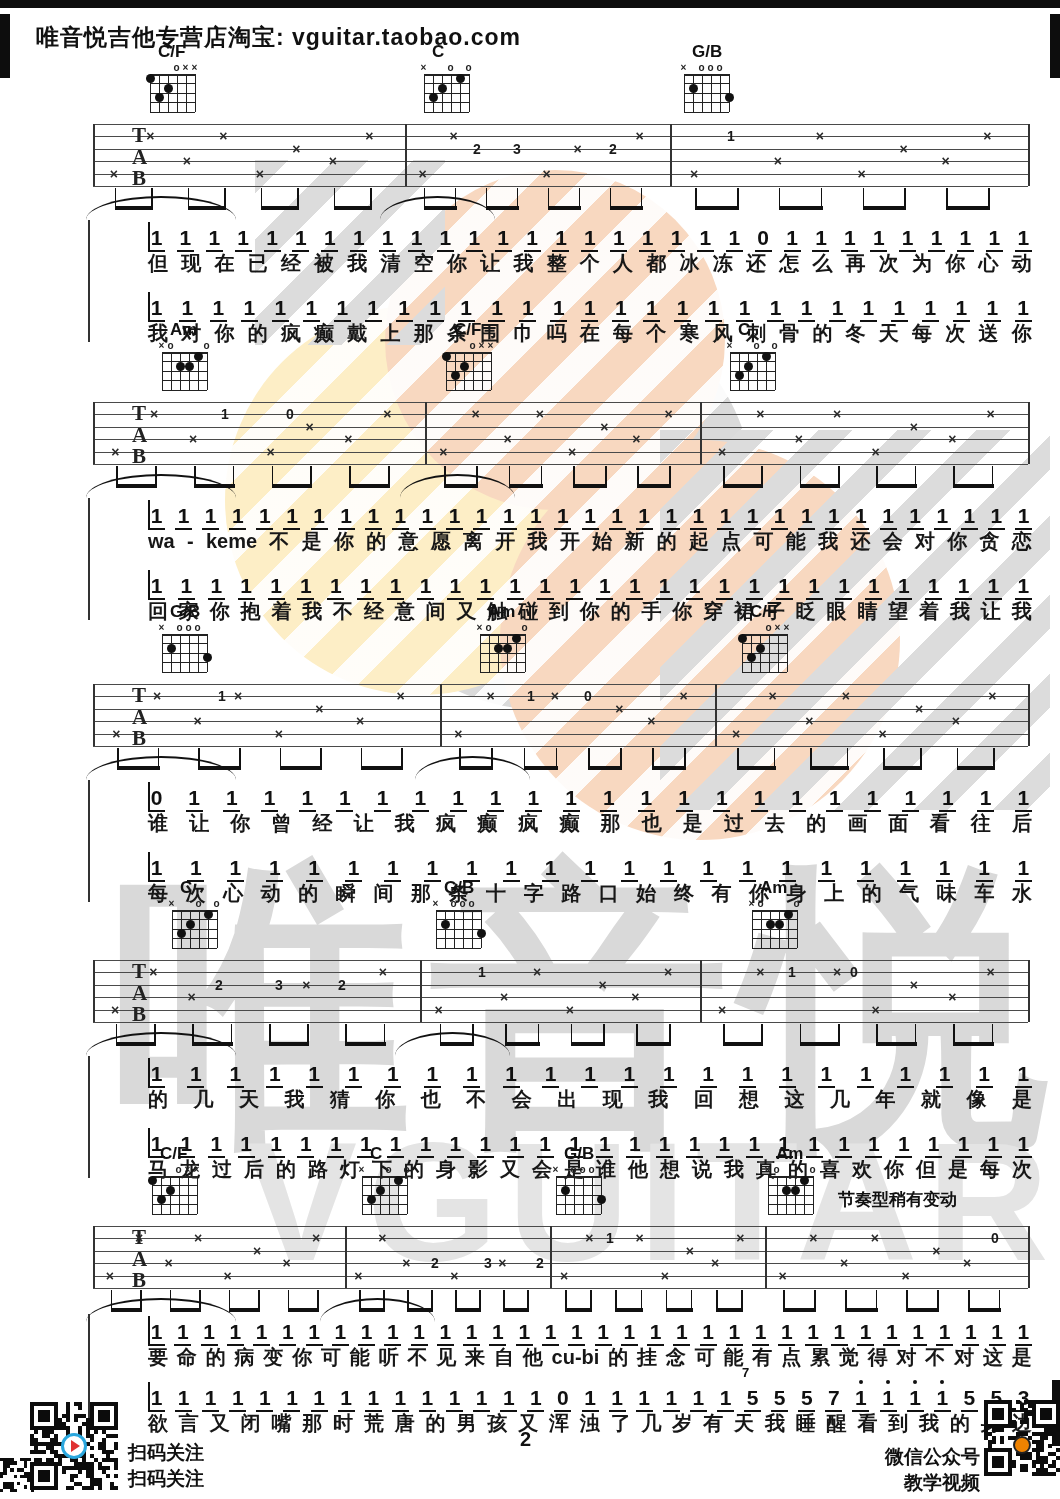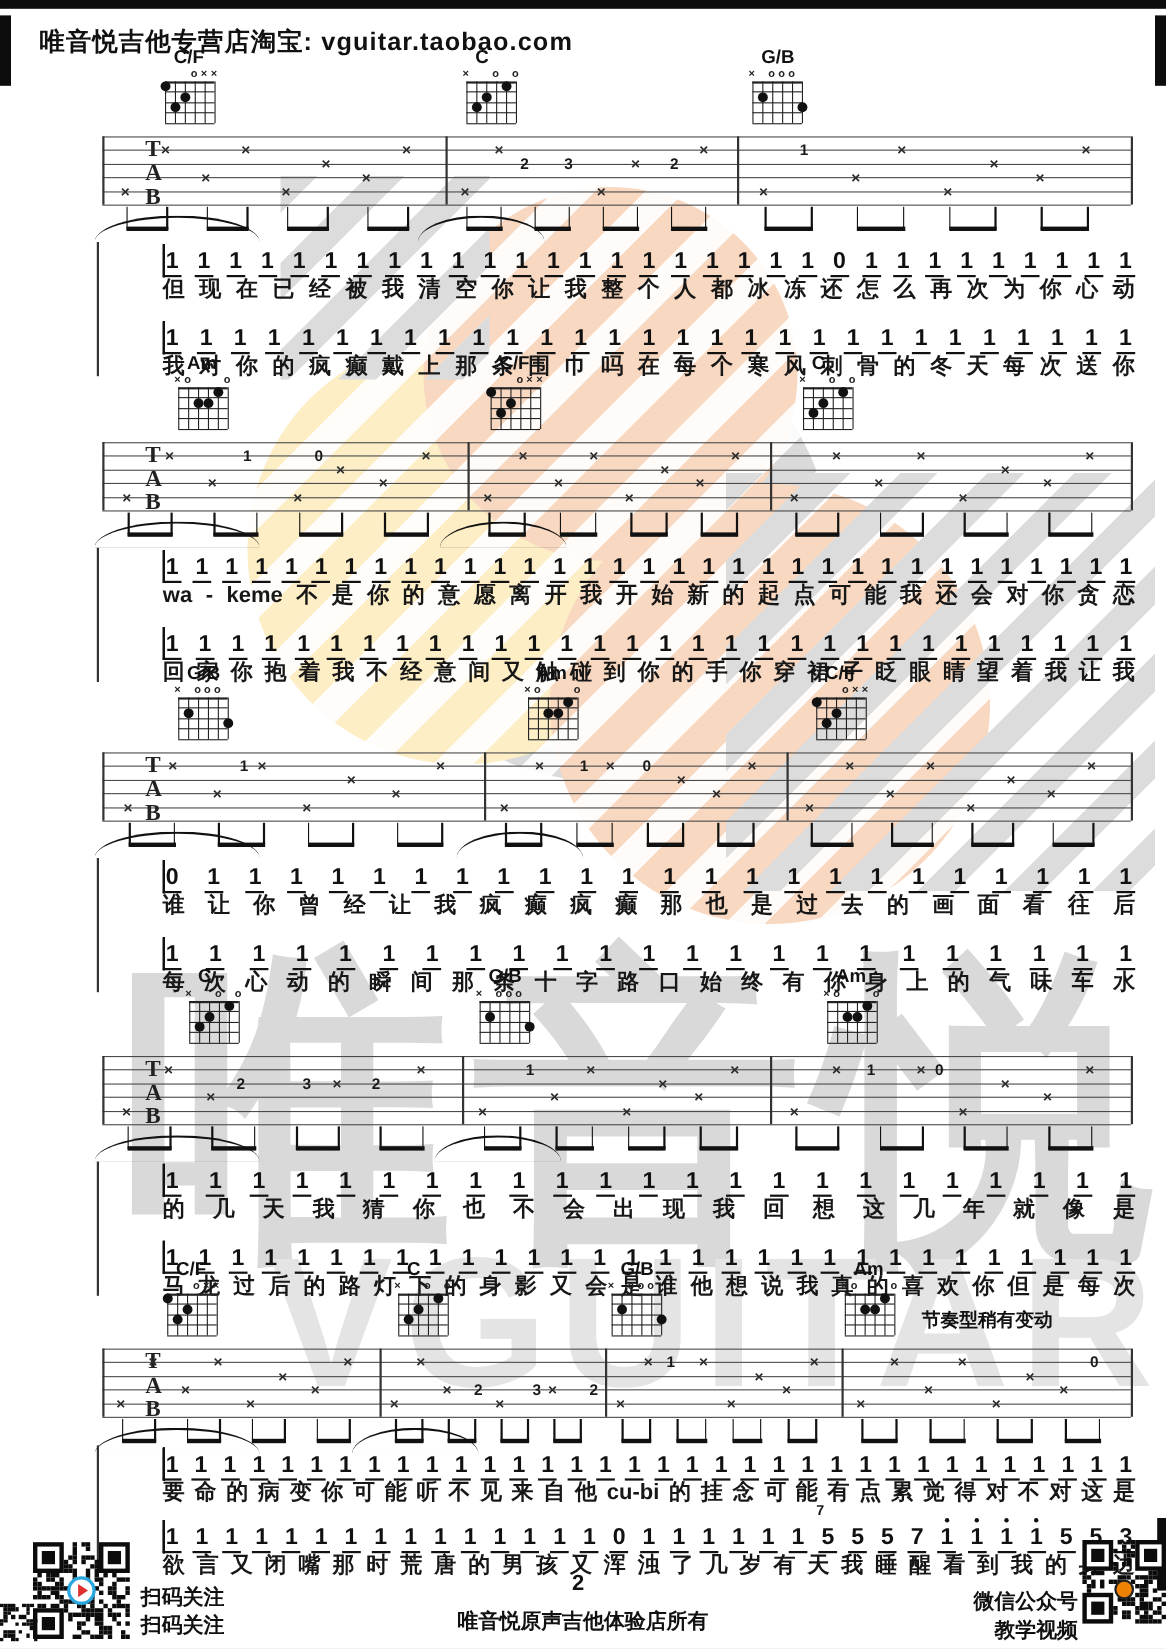--- a/index.html
+++ b/index.html
@@ -1780,21 +1780,20 @@
       <div class="qrcell" style="left: 0px; top: 30.6px; width: 3.4px; height: 3.4px; position: absolute;"></div>
       <div class="qrcell" style="left: 10.2px; top: 30.6px; width: 3.4px; height: 3.4px; position: absolute;"></div>
       <div class="qrcell" style="left: 13.6px; top: 30.6px; width: 3.4px; height: 3.4px; position: absolute;"></div>
       <div class="qrcell" style="left: 30.6px; top: 30.6px; width: 3.4px; height: 3.4px; position: absolute;"></div>
     </div>
   <div class="abs z1 ftxt" style="left:128px;top:1440px;">
     <div>扫码关注</div>
     <div>扫码关注</div>
   </div>
   <div class="abs z1 pageno" style="left:520px;top:1428px;">2</div>
-  <div class="abs z1 ftxt" style="left:0;top:1462px;width:1060px;text-align:center;">唯音悦原声吉他体验店所有</div>
   <div class="abs z1 ftxt" style="left:860px;top:1444px;width:120px;text-align:right;">
     <div>微信公众号</div>
     <div>教学视频</div>
   </div>
   <div class="abs z1" id="qr-right" style="left:984px;top:1400px;width:76px;height:92px;">
       <div class="qrcell" style="left: 32px; top: 0px; width: 4px; height: 4px; position: absolute;"></div>
       <div class="qrcell" style="left: 40px; top: 0px; width: 4px; height: 4px; position: absolute;"></div>
       <div class="qrcell" style="left: 44px; top: 0px; width: 4px; height: 4px; position: absolute;"></div>
       <div class="qrcell" style="left: 36px; top: 4px; width: 4px; height: 4px; position: absolute;"></div>
       <div class="qrcell" style="left: 44px; top: 4px; width: 4px; height: 4px; position: absolute;"></div>

